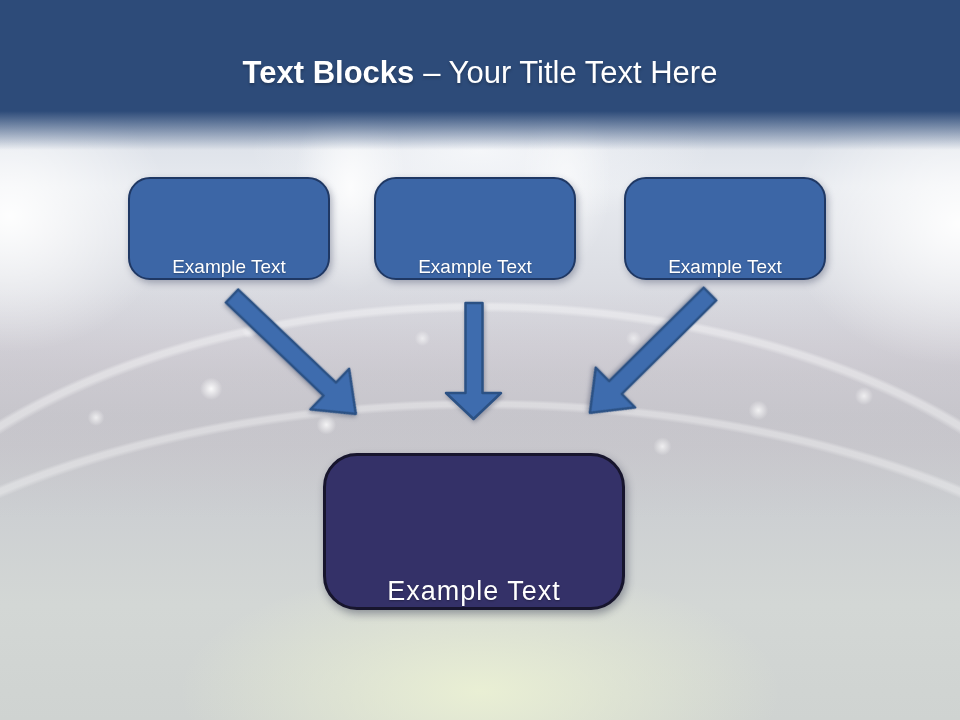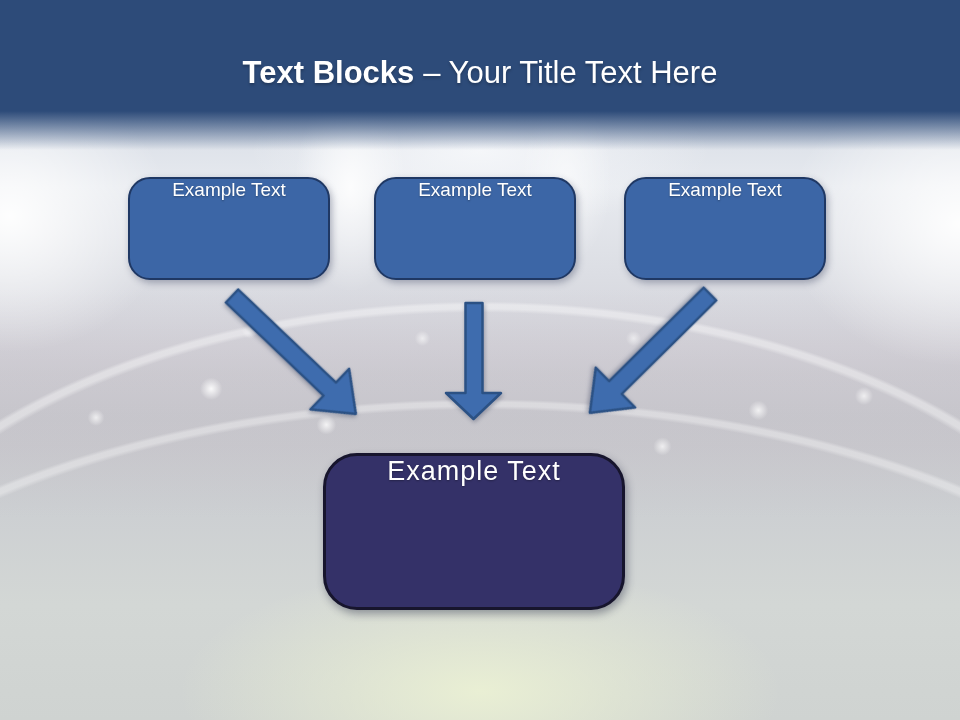--- a/index.html
+++ b/index.html
@@ -53,21 +53,21 @@
   .title{
     position:absolute;left:0;top:54px;width:100%;margin:0;
     text-align:center;color:var(--title_color,#fff);
     font-size:31px;line-height:38px;font-weight:400;
     text-shadow:0 2px 3px rgba(0,0,0,.25);
   }
   .title .t-bold{font-weight:700;}
   .title .t-rest{font-weight:400;margin-left:9px;}
   
   .box{
-    position:absolute;display:flex;align-items:flex-start;justify-content:center;
+    position:absolute;display:flex;align-items:flex-end;justify-content:center;
     background:var(--box_fill,#3c66a6);
     border:2.5px solid var(--box_border,#1f3864);
     border-radius:22px;box-sizing:border-box;
     box-shadow:2px 3px 7px rgba(40,50,80,.35);
     color:var(--label_color,#fff);font-size:19px;
     text-shadow:0 1px 2px rgba(0,0,0,.3);
   }
   .box1{left:128px;top:177px;width:202px;height:103px;}
   .box2{left:374px;top:177px;width:202px;height:103px;}
   .box3{left:624px;top:177px;width:202px;height:103px;}

